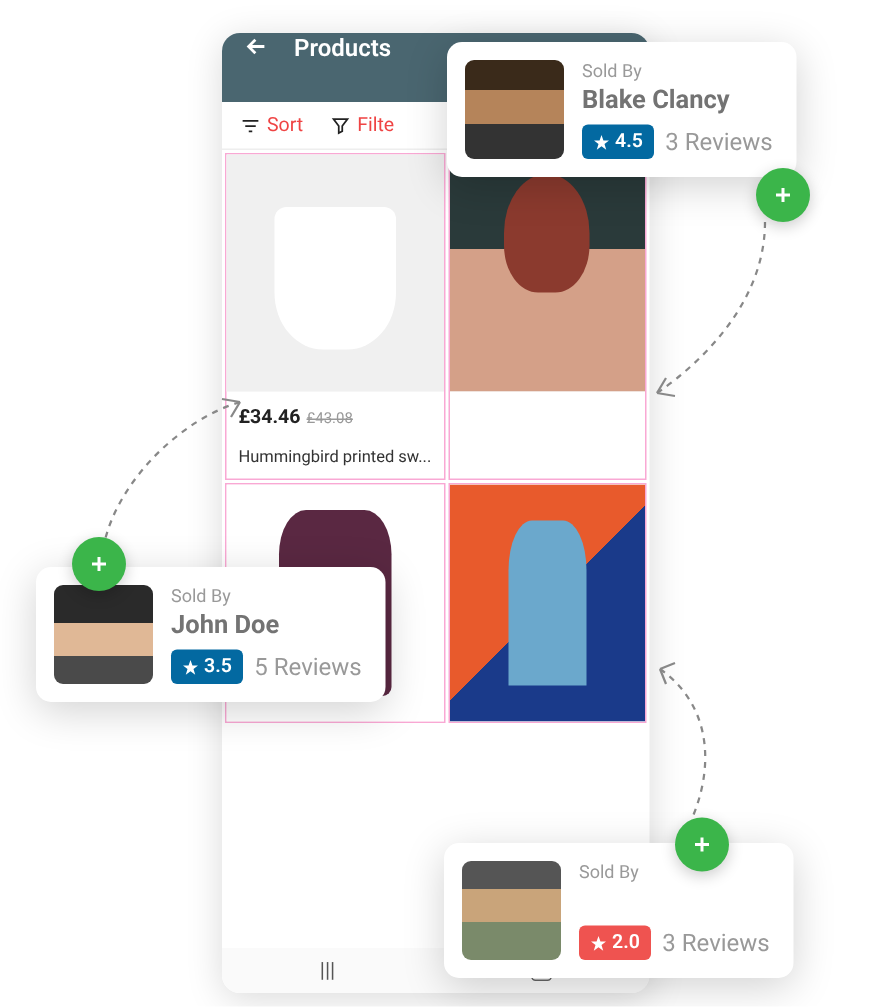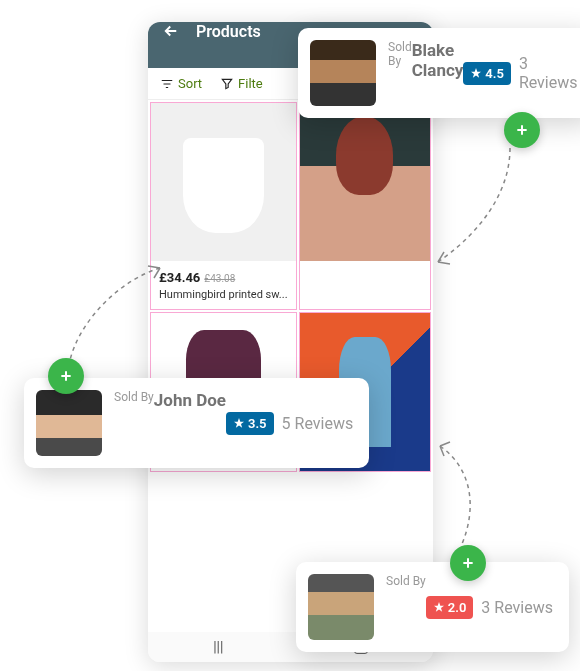--- a/index.html
+++ b/index.html
@@ -2,33 +2,33 @@
 <html><head>
 <meta charset="utf-8">
 <style>
 *{margin:0;padding:0;box-sizing:border-box;font-family:-apple-system,BlinkMacSystemFont,"Segoe UI",Roboto,Arial,sans-serif}
 body{width:580px;height:671px;position:relative;background:#fff;overflow:hidden}
 .phone{position:absolute;left:148px;top:22px;width:285px;height:640px;background:#fff;border-radius:12px;box-shadow:0 4px 24px rgba(0,0,0,.15);overflow:hidden}
 .header{background:#4a6670;height:46px;display:flex;align-items:flex-start;padding:0 14px;color:#fff}
 .back-icon{width:18px;height:18px;margin-right:16px}
 .header-title{font-size:16px;font-weight:600}
 .toolbar{display:flex;align-items:center;padding:8px 12px;border-bottom:1px solid #eee;gap:18px}
-.tool{display:flex;align-items:center;gap:4px;font-size:13px;color:#4d7c0f}
+.tool{display:flex;align-items:center;gap:4px;font-size:13px;color:#ef4444}
 .tool-icon{width:14px;height:14px}
 .grid{display:grid;grid-template-columns:1fr 1fr;gap:2px;padding:2px}
 .card{background:#fff;border:1px solid #f9a8d4}
 .thumb{width:100%;height:158px;background:#f3f3f3;display:flex;align-items:center;justify-content:center;position:relative;overflow:hidden}
 .info{padding:6px 8px 8px}
 .price{font-size:13px;font-weight:700;color:#222;display:inline-block}
 .price-old{font-size:10px;color:#999;text-decoration:line-through;margin-left:4px}
-.ptitle{font-size:11px;color:#333;margin-top:2px;white-space:nowrap;overflow:hidden;text-overflow:ellipsis}
+.ptitle{font-size:11px;color:#333;margin-top:12px;white-space:nowrap;overflow:hidden;text-overflow:ellipsis}
 .navbar{position:absolute;bottom:0;left:0;right:0;height:30px;background:#fafafa;display:flex;align-items:center;justify-content:space-around;font-size:14px;color:#555}
 .seller-card{position:absolute;background:#fff;border-radius:10px;box-shadow:0 6px 28px rgba(0,0,0,.18);padding:12px 16px 12px 12px;display:flex;gap:12px;z-index:5}
 .avatar{width:66px;height:66px;border-radius:6px;background:#ccc;flex-shrink:0}
-.seller-info{display:flex;flex-direction:row;justify-content:flex-start}
+.seller-info{display:flex;flex-direction:column;justify-content:space-between}
 .sold-by{font-size:12px;color:#999;margin-bottom:2px}
 .seller-name{font-size:17px;font-weight:700;color:#737373;margin-bottom:6px}
 .rating-row{display:flex;align-items:center;gap:8px}
 .rating-badge{display:flex;align-items:center;gap:3px;padding:4px 7px;border-radius:4px;color:#fff;font-size:13px;font-weight:600}
 .rating-badge.green{background:#0369a1}
 .rating-badge.red{background:#ef5350}
 .star{width:12px;height:12px}
 .reviews{font-size:16px;color:#999}
 .plus-btn{position:absolute;width:36px;height:36px;border-radius:50%;background:#3bb54a;display:flex;align-items:center;justify-content:center;box-shadow:0 3px 10px rgba(0,0,0,.2);z-index:6}
 .plus-btn svg{width:16px;height:16px}

